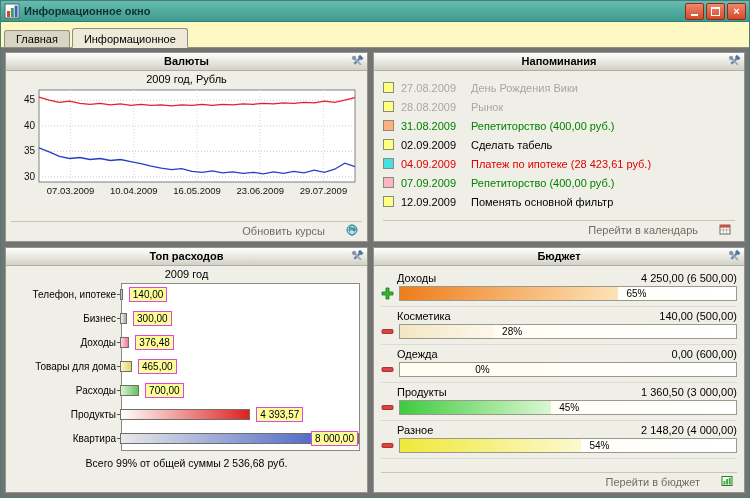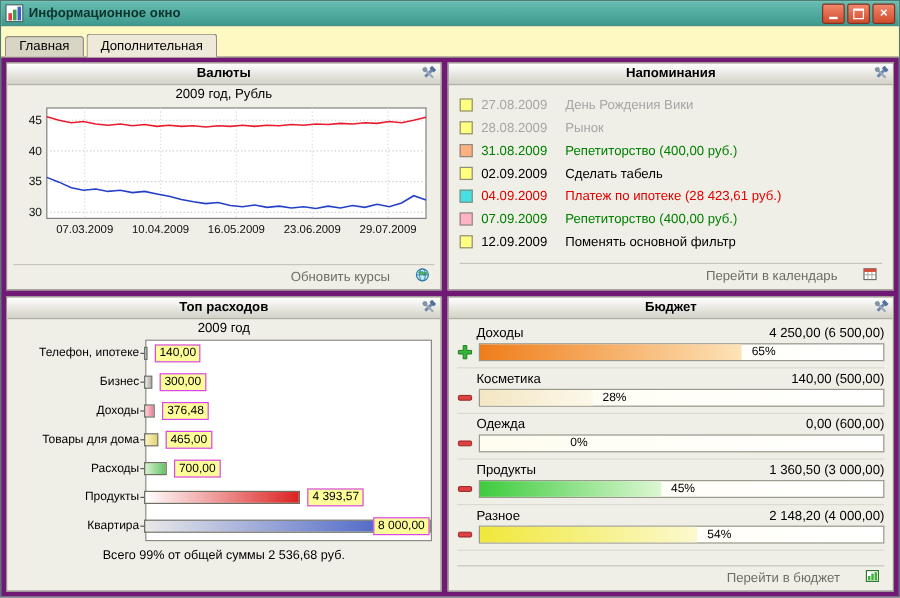--- a/index.html
+++ b/index.html
@@ -15,21 +15,21 @@
     background:linear-gradient(180deg,#f2876b,#d14b2b);display:inline-flex;align-items:center;justify-content:center;cursor:pointer;}
   .glyph-min{width:7px;height:2px;background:#fff;margin-top:7px;}
   .glyph-max{width:7px;height:6px;border:1px solid #fff;border-top-width:2px;}
   .glyph-x{color:#fff;font-weight:bold;font-size:11px;line-height:11px;}
   
   .tabbar{flex:0 0 25px;display:flex;align-items:flex-end;gap:2px;padding:0 0 0 3px;background:#fef9c3;border-bottom:1px solid #8f8f85;}
   .tab{background:#d9d5c4;border:1px solid #8f8f85;border-bottom:none;border-radius:3px 3px 0 0;
     padding:2px 11px 2px;font-size:11px;cursor:pointer;position:relative;}
   .tab.active{background:#eee9d8;padding-top:4px;z-index:2;margin-bottom:-1px;border-bottom:1px solid #eee9d8;}
   
-  .content{flex:1;background:#701a75;padding:4px;display:grid;grid-template-columns:363px 1fr;grid-template-rows:190px 1fr;gap:5px;min-height:0;}
+  .content{flex:1;background:#737373;padding:4px;display:grid;grid-template-columns:363px 1fr;grid-template-rows:190px 1fr;gap:5px;min-height:0;}
   .panel{border:1px solid #95958a;background:#f0efe7;display:flex;flex-direction:column;min-height:0;overflow:hidden;}
   .panel-header{flex:0 0 17px;background:linear-gradient(180deg,#ffffff,#d2d1c6);border-bottom:1px solid #b0afa4;
     position:relative;text-align:center;font-size:11px;font-weight:bold;line-height:17px;}
   .tools{position:absolute;right:3px;top:1px;cursor:pointer;line-height:0;}
   .panel-body{flex:1;display:flex;flex-direction:column;min-height:0;}
   .chart-title{text-align:center;font-size:11px;padding:2px 0 1px;}
   .link-row{margin-top:auto;border-top:1px solid #c8c6ba;padding:2px 4px 2px;display:flex;justify-content:flex-end;align-items:center;gap:21px;
     font-size:11px;color:#6e6e66;}
   .panel-link{cursor:pointer;color:#6e6e66;text-decoration:none;}
   
@@ -91,21 +91,21 @@
           <span class="glyph-max"></span>
         </span>
       <span class="wbtn">
           <span class="glyph-x">×</span>
         </span>
     </span>
   </div>
 
   <div class="tabbar">
     <div class="tab">Главная</div>
-    <div class="tab active">Дополнительная</div>
+    <div class="tab active">Информационное</div>
   </div>
 
   <div class="content">
 
     <div class="panel">
       <div class="panel-header">
         <span>Валюты</span>
         <span class="tools">
           <svg width="14" height="14" viewBox="0 0 14 14">
             <g transform="rotate(45 7 7)">

